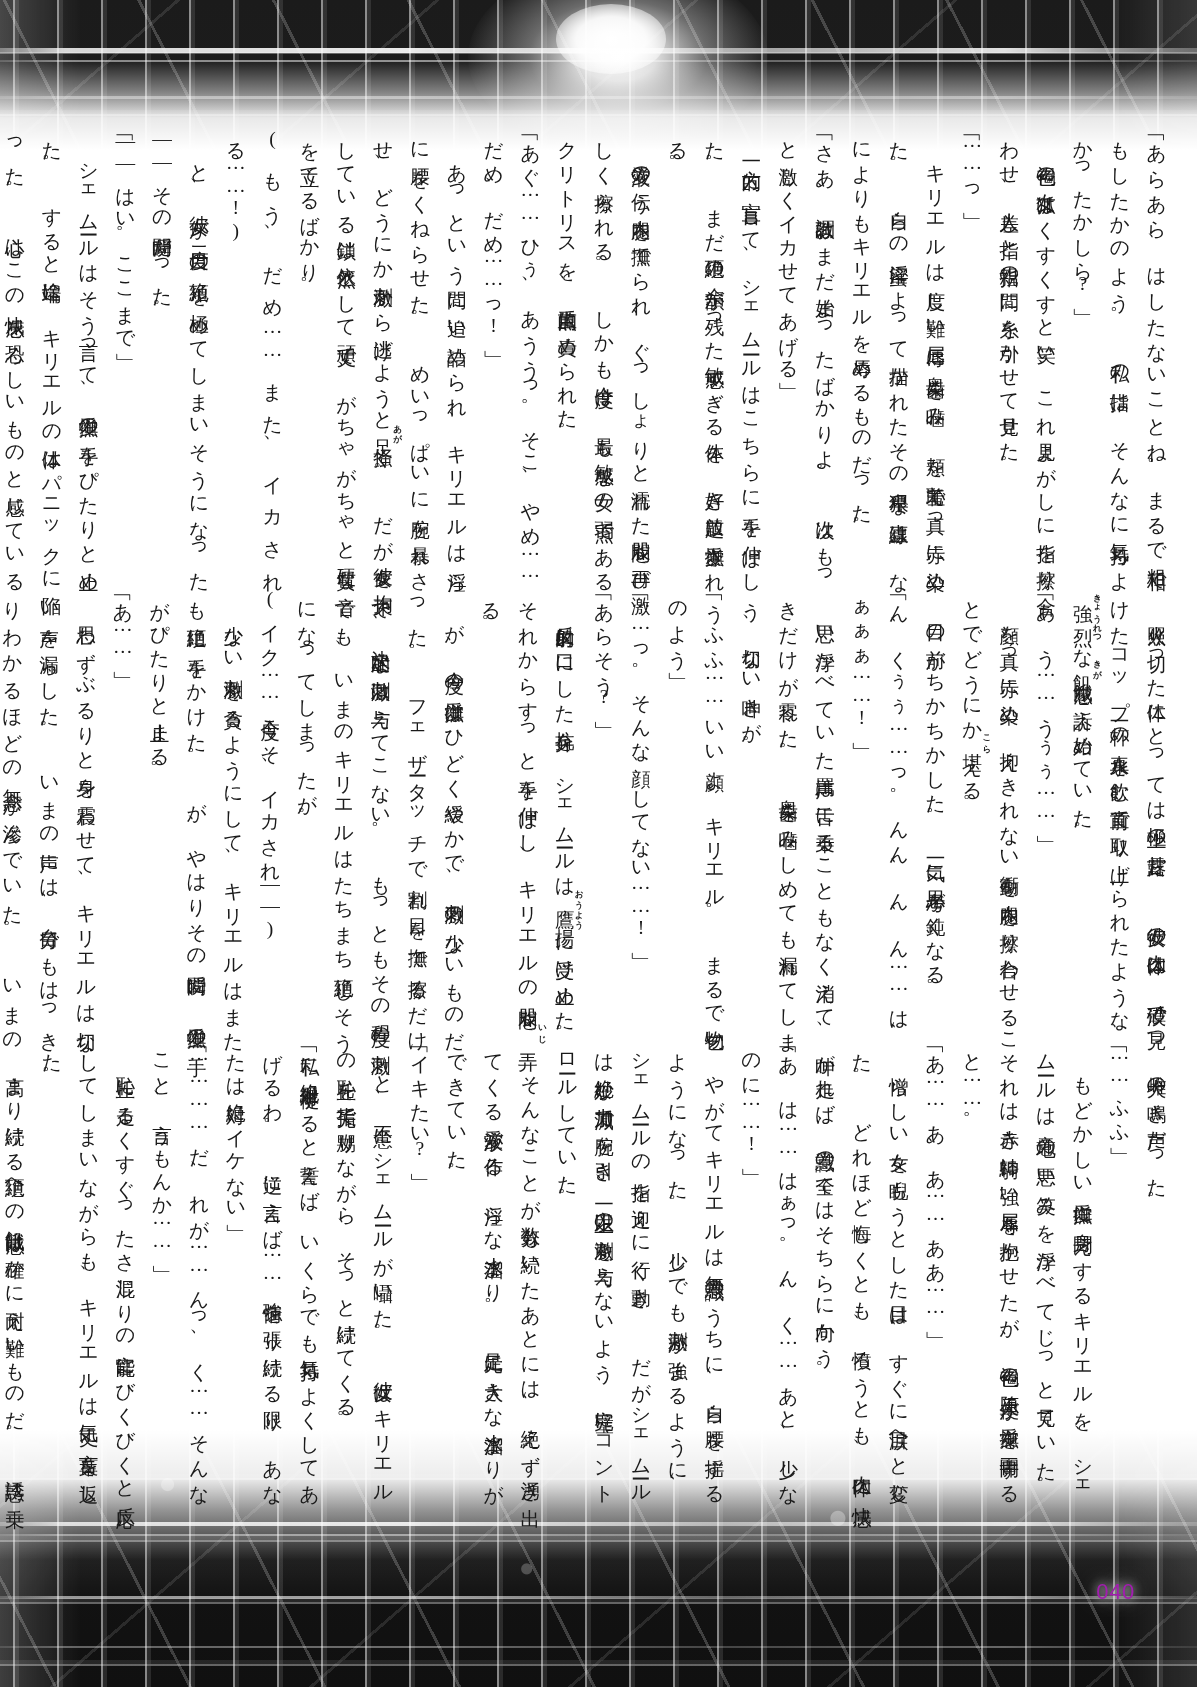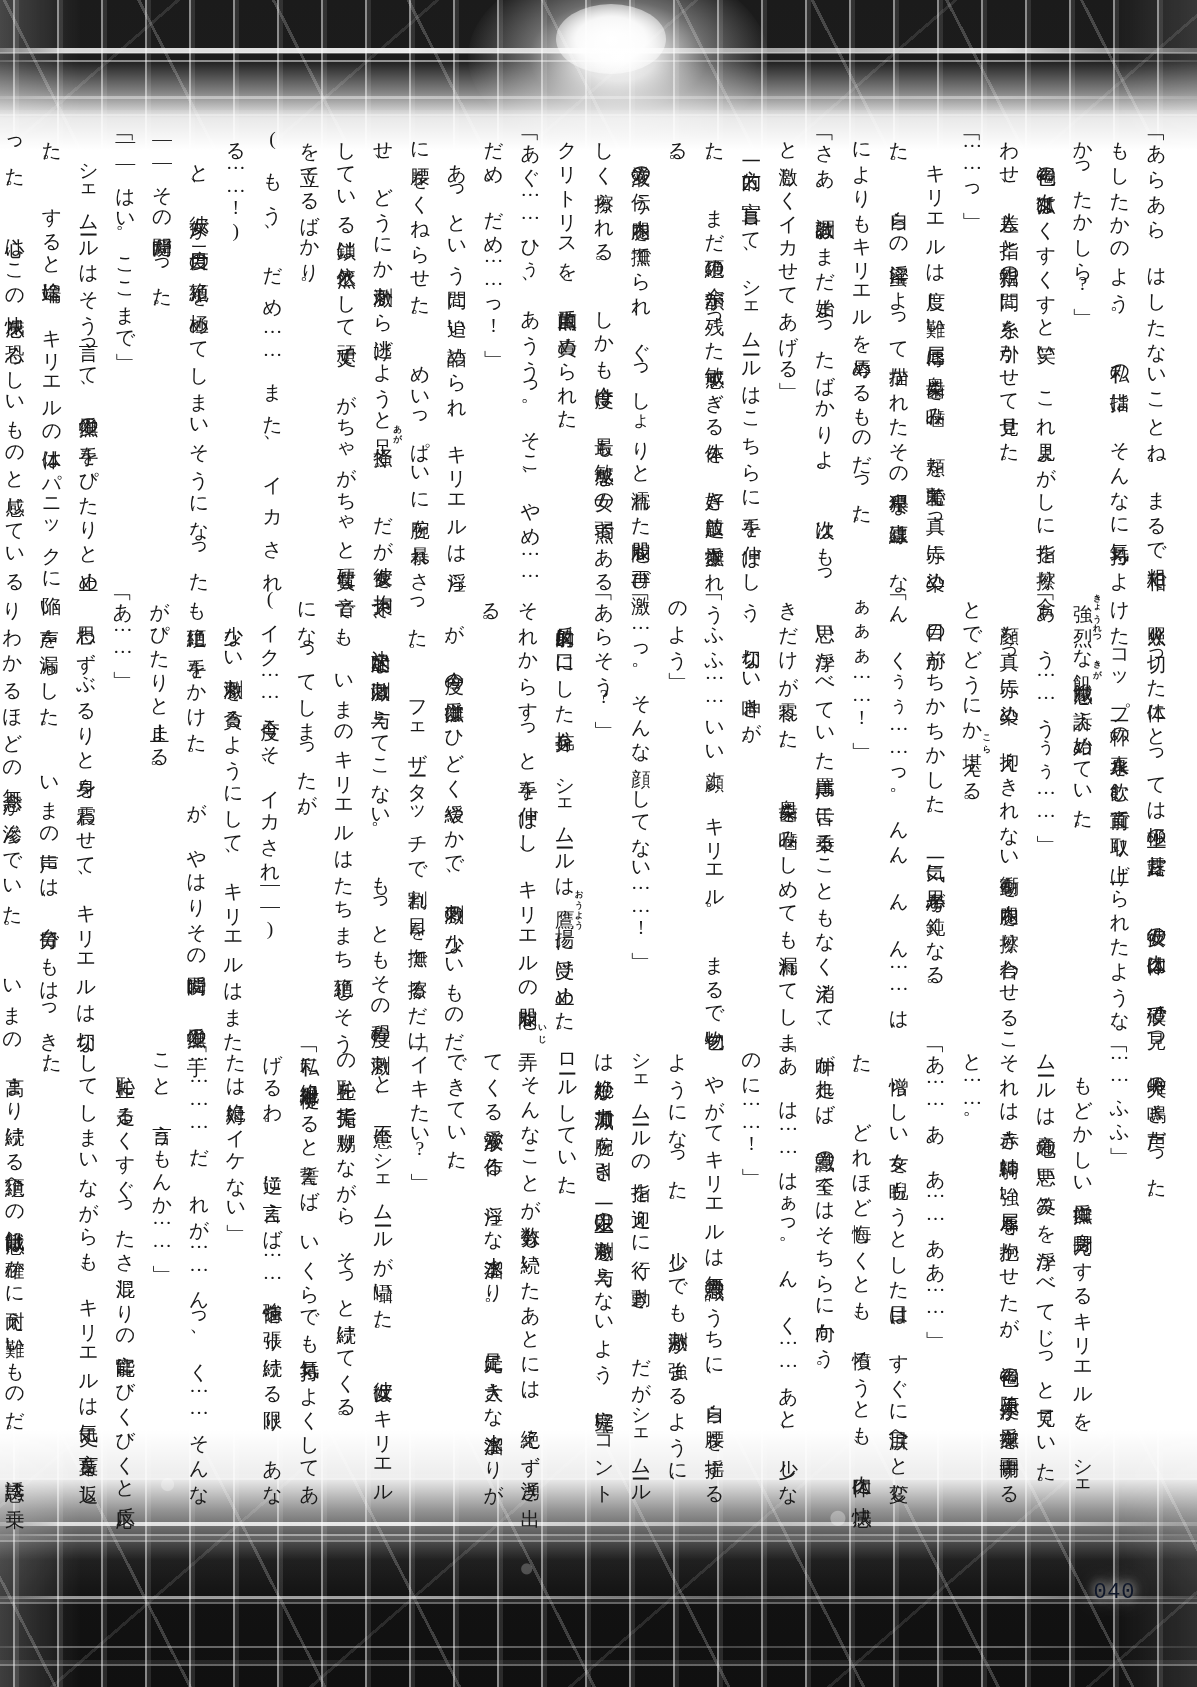--- a/index.html
+++ b/index.html
@@ -170,24 +170,24 @@
   
   #block-1 { right: 23px;  top: 128px;  height: 455px;  width: 1040px; }
   #block-2 { right: 23px;  top: 588px;  height: 455px;  width: 1040px; }
   #block-3 { right: 23px;  top: 1040px; height: 455px;  width: 1080px; }
 
   
   .page-number {
     position: absolute;
     right: 62px;
     bottom: 82px;
-    font-family: Liberation Mono, monospace;
+    font-family: Liberation Sans, sans-serif;
     font-size: 22px;
     letter-spacing: 0.03em;
-    color: #0f172a;
+    color: #a21caf;
     text-shadow:
        0 0 10px rgba(255,255,255,0.95),
        0 0 22px rgba(255,255,255,0.75),
        0 0 3px rgba(0,0,0,0.25);
     font-weight: 400;
   }
 </style>
 </head>
 <body>
 

